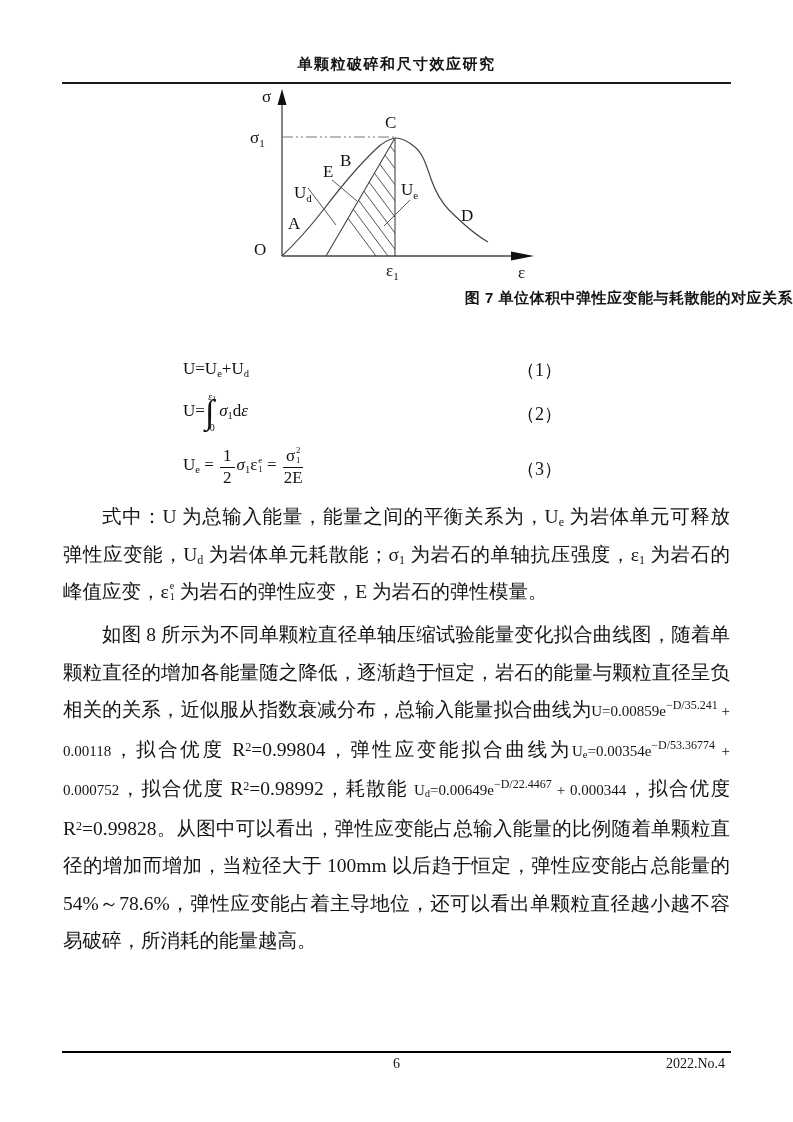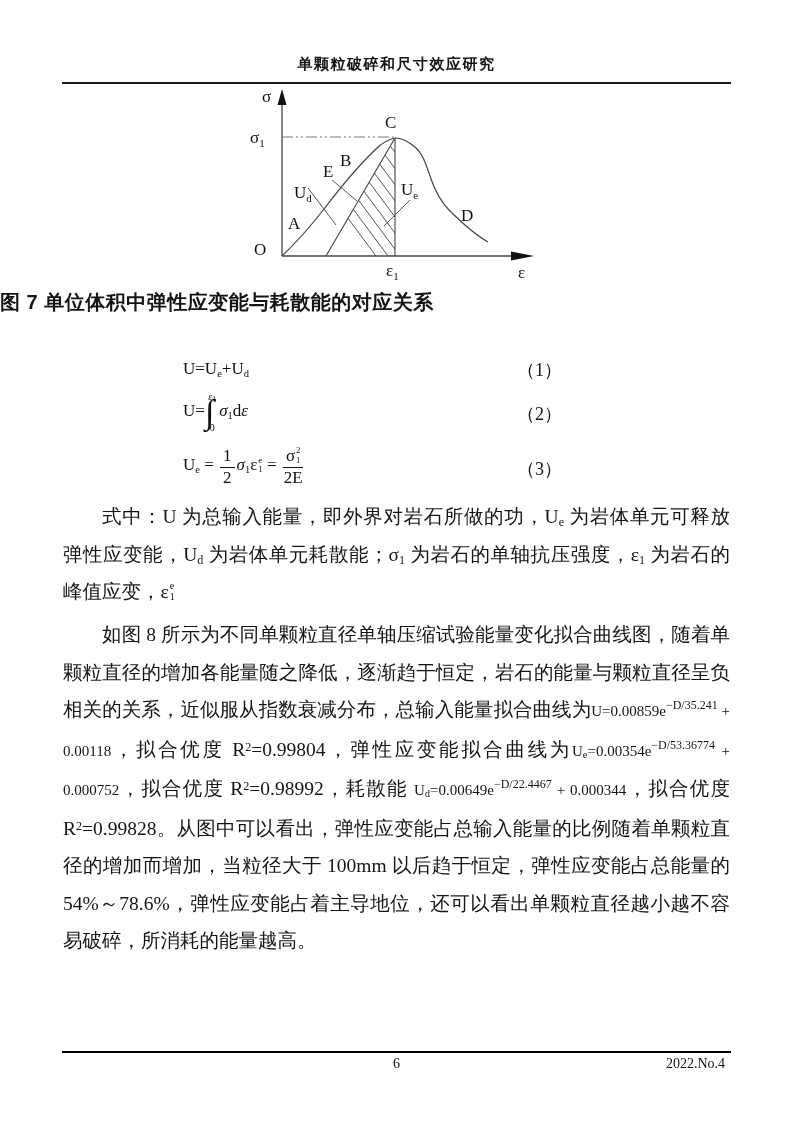--- a/index.html
+++ b/index.html
@@ -7,22 +7,22 @@
     position:relative;width:793px;height:1122px;margin:0 auto;background:#ffffff;
     font-family:"Liberation Serif","DejaVu Serif",serif;color:#141414;overflow:hidden;
   }
   
   .header-title{position:absolute;top:55px;left:0;right:0;text-align:center;
     font-size:15px;letter-spacing:1.5px;font-weight:bold;}
   .header-rule{position:absolute;top:82px;left:62px;width:669px;border-top:2px solid #1a1a1a;}
   
   .fig-svg{position:absolute;left:240px;top:86px;}
   .fig-svg text{font-family:"Liberation Serif","DejaVu Serif",serif;font-size:17px;fill:#111;}
-  .fig-caption{position:absolute;top:289px;left:0;right:0;text-align:left;
-    font-family:"Liberation Sans","DejaVu Sans",sans-serif;font-weight:700;font-size:20px;letter-spacing:.5px;}
+  .fig-caption{position:absolute;top:289px;left:0;right:0;text-align:right;
+    font-family:"Liberation Sans","DejaVu Sans",sans-serif;font-weight:700;font-size:15px;letter-spacing:.5px;}
   
   .para{position:absolute;left:63px;width:667px;font-size:19.5px;line-height:37.5px;
     text-align:justify;text-indent:2em;}
   #para-intro{top:326px;}
   #para-legend{top:498px;}
   #para-discussion{top:616px;}
   sub{font-size:.62em;vertical-align:-0.25em;line-height:0;}
   sup{font-size:.62em;vertical-align:.45em;line-height:0;}
   .fm{font-size:15px;}
   sup.fm{font-size:12px;vertical-align:.6em;}
@@ -136,27 +136,27 @@
             <span>σ</span>
             <span class="stk-c">
               <span>2</span>
               <span>1</span>
             </span>
           </span></span>
         <span class="bot"><span>2E</span></span>
       </span></div>
   <div class="eq-num" id="eqnum-3">（3）</div>
 
-  <div class="para" id="para-legend"><span>式中：U 为总输入能量，即外界对岩石所做的功，U</span><sub>e</sub><span> 为岩体单元可释放弹性应变能，U</span><sub>d</sub><span> 为岩体单元耗散能；σ</span><sub>1</sub><span> 为岩石的单轴抗压强度，ε</span><sub>1</sub><span> 为岩石的峰值应变，</span><span class="stk">
+  <div class="para" id="para-legend"><span>式中：U 为总输入能量，能量之间的平衡关系为，U</span><sub>e</sub><span> 为岩体单元可释放弹性应变能，U</span><sub>d</sub><span> 为岩体单元耗散能；σ</span><sub>1</sub><span> 为岩石的单轴抗压强度，ε</span><sub>1</sub><span> 为岩石的峰值应变，</span><span class="stk">
         <span>ε</span>
         <span class="stk-c">
           <span>e</span>
           <span>1</span>
         </span>
-      </span></div>
+      </span><span> 为岩石的弹性应变，E 为岩石的弹性模量。</span></div>
 
   <div class="para" id="para-discussion"><span>如图 8 所示为不同单颗粒直径单轴压缩试验能量变化拟合曲线图，随着单颗粒直径的增加各能量随之降低，逐渐趋于恒定，岩石的能量与颗粒直径呈负相关的关系，近似服从指数衰减分布，总输入能量拟合曲线为</span><span class="fm">U=0.00859e</span><sup class="fm">−D/35.241</sup><span class="fm"> + 0.00118</span><span>，拟合优度 R</span><sup>2</sup><span>=0.99804，弹性应变能拟合曲线为</span><span class="fm">U</span><sub class="fm">e</sub><span class="fm">=0.00354e</span><sup class="fm">−D/53.36774</sup><span class="fm"> + 0.000752</span><span>，拟合优度 R</span><sup>2</sup><span>=0.98992，耗散能 </span><span class="fm">U</span><sub class="fm">d</sub><span class="fm">=0.00649e</span><sup class="fm">−D/22.4467</sup><span class="fm"> + 0.000344</span><span>，拟合优度 R</span><sup>2</sup><span>=0.99828。从图中可以看出，弹性应变能占总输入能量的比例随着单颗粒直径的增加而增加，当粒径大于 100mm 以后趋于恒定，弹性应变能占总能量的 54%～78.6%，弹性应变能占着主导地位，还可以看出单颗粒直径越小越不容易破碎，所消耗的能量越高。</span></div>
 
   <div class="footer-rule"></div>
   <div class="page-number">6</div>
   <div class="issue-label">2022.No.4</div>
 
 </div>
 
 </body></html>

